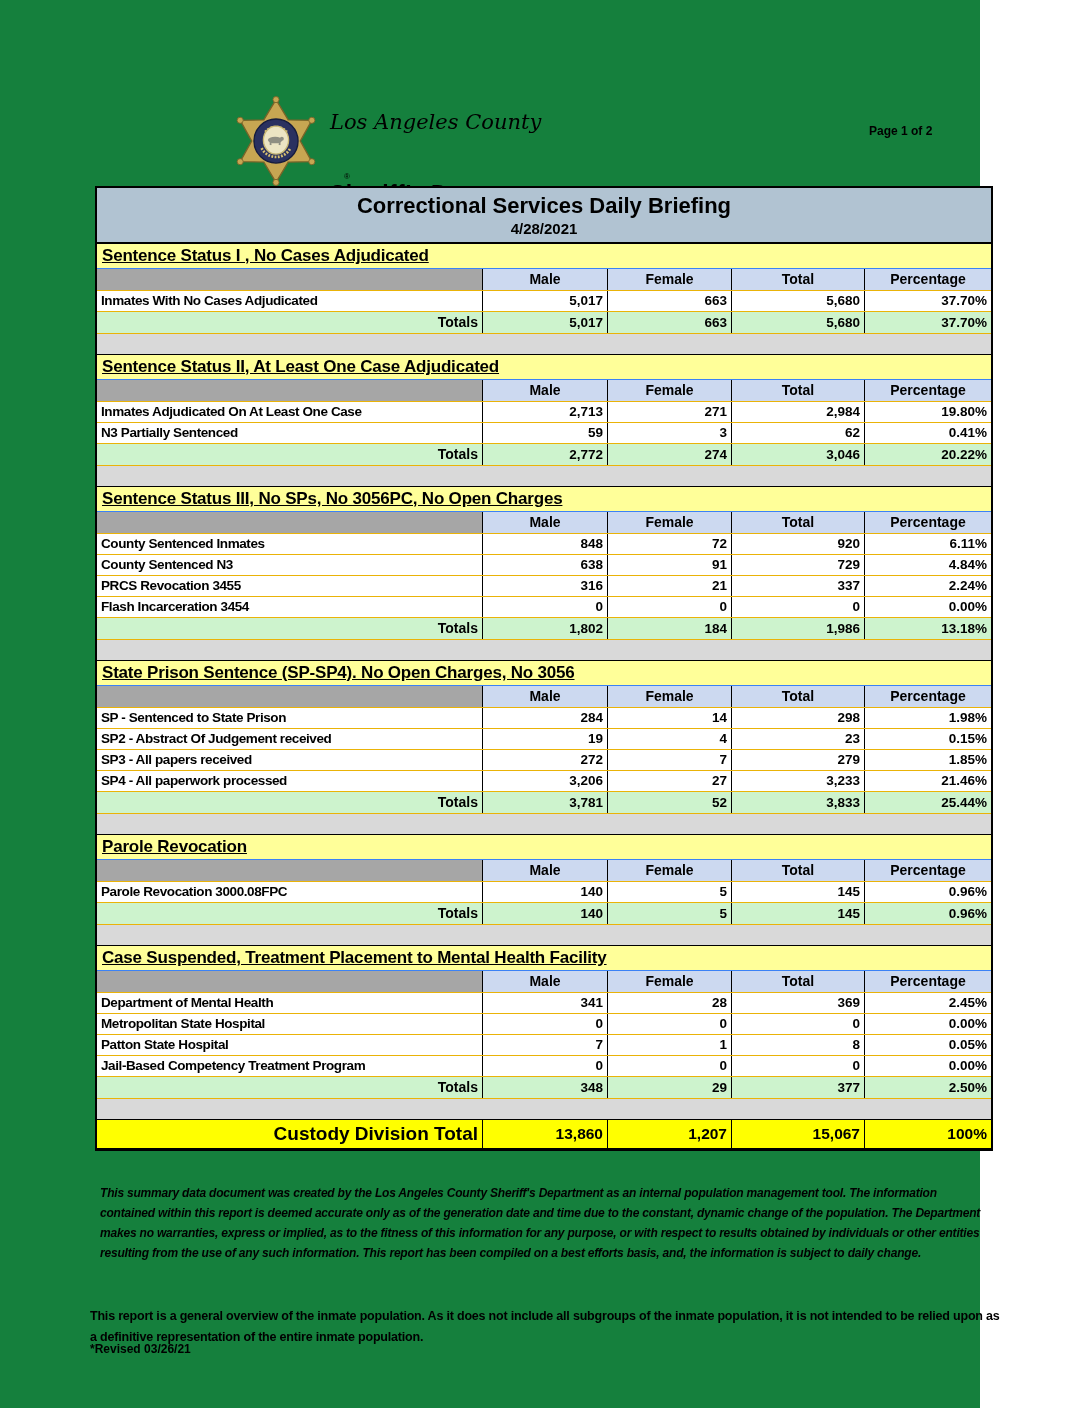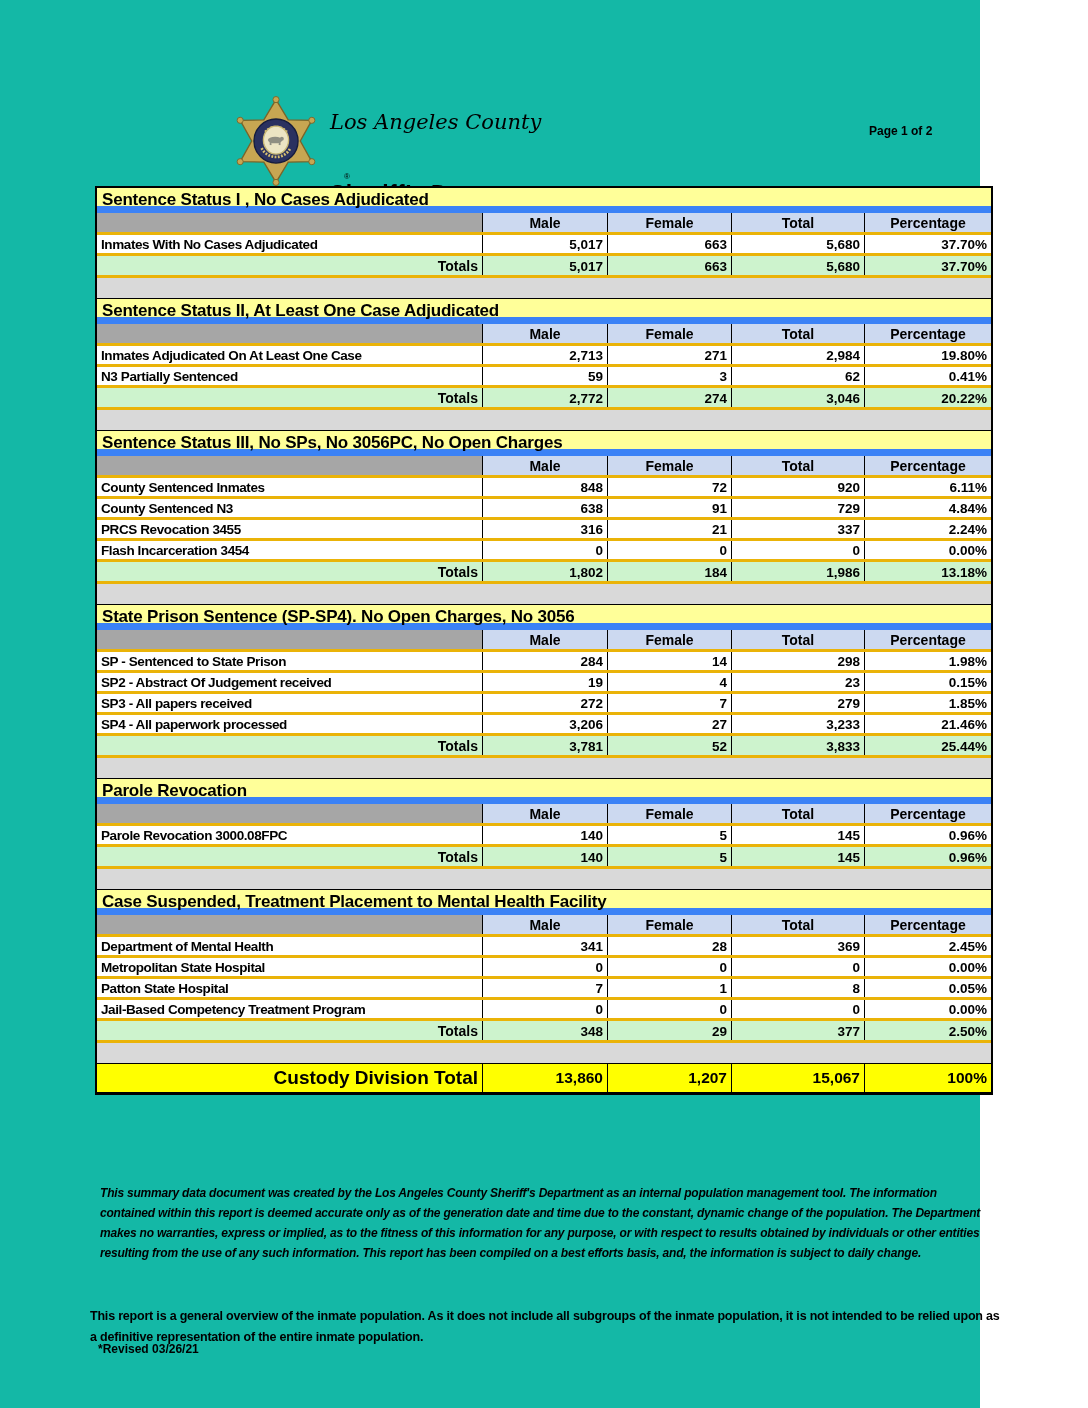--- a/index.html
+++ b/index.html
@@ -1,37 +1,37 @@
 <!DOCTYPE html>
 <html><head>
 <meta charset="utf-8">
 <style>
   * { margin:0; padding:0; box-sizing:border-box; }
   html,body { width:1088px; height:1408px; background:#fff; overflow:hidden;
               font-family:"Liberation Sans", sans-serif; color:#000; }
-  .page { position:relative; width:980px; height:1408px; background:#14b8a6; }
+  .page { position:relative; width:980px; height:1408px; background:#15803d; }
 
   
   .badge { position:absolute; left:231px; top:96px; width:90px; height:90px; }
   .logo-text { position:absolute; left:330px; top:111px; }
   .logo-line1 { font-family:"DejaVu Serif", serif; font-style:italic; font-size:21px; line-height:22px; }
   .logo-line2 { font-weight:bold; font-size:23px; letter-spacing:.3px; line-height:26px;margin-top:48px; }
   .reg-mark { position:absolute; left:344px; top:172px; font-size:8px; }
   .page-number { position:absolute; left:869px; top:124px; font-weight:bold; font-size:12px; }
 
   
   .report { position:absolute; left:95px; top:186px; width:898px;
             border:2px solid #000; border-bottom-width:3px; background:#fff; }
   .title-bar { background:#b1c3d2; border-bottom:2px solid #000; text-align:center; padding:5px 0 4px 0; }
   .title-bar .t1 { font-weight:bold; font-size:22px; line-height:26px; }
   .title-bar .t2 { font-weight:bold; font-size:15px; line-height:19px; }
 
-  .sec-title { background:#ffff99; border-bottom:7px solid #3b82f6; font-weight:bold;
-               font-size:17px; height:25px; line-height:24px; padding-left:5px; letter-spacing:-0.2px; }
-  .row { display:flex; border-bottom:3px solid #eab308; background:#fff; }
+  .sec-title { background:#ffff99; border-bottom:1px solid #3b82f6; font-weight:bold;
+               font-size:17px; height:25px; line-height:24px; padding-left:5px; letter-spacing:-0.2px;text-decoration:underline; }
+  .row { display:flex; border-bottom:1px solid #eab308; background:#fff; }
   .c { border-right:1px solid #000; overflow:hidden; white-space:nowrap; }
   .c:last-child { border-right:none; }
   .c.label { width:386px; padding:0 4px; }
   .c.m { width:125px; } .c.f { width:124px; } .c.t { width:133px; } .c.p { width:126px; }
 
   .row.colhead { height:22px; line-height:21px; }
   .row.colhead .c { background:#ccd9f0; text-align:center; font-weight:bold; font-size:14px; }
   .row.colhead .c.label { background:#a6a6a6; }
 
   .row.data { height:21px; line-height:20px; }
@@ -47,21 +47,21 @@
   .row.grand { height:28px; line-height:27px; border-bottom:none; }
   .row.grand .c { background:#ffff00; }
   .row.grand .label { text-align:right; font-weight:bold; font-size:19px; }
   .row.grand .num { font-size:15.5px; }
 
   
   .disclaimer { position:absolute; left:100px; top:1183px; width:894px;
                 font-style:italic; font-weight:bold; font-size:12px; line-height:20px; letter-spacing:-0.2px; }
   .note { position:absolute; left:90px; top:1306px; width:916px;
           font-weight:bold; font-size:12.5px; line-height:21px; letter-spacing:-0.2px; }
-  .revised { position:absolute; left:98px; top:1342px; font-weight:bold; font-size:12px; }
+  .revised { position:absolute; left:90px; top:1342px; font-weight:bold; font-size:12px; }
 </style>
 </head>
 <body>
 
 <div class="page">
 
   <svg class="badge" viewBox="0 0 100 100">
     <polygon points="50,4 63.5,26.6 89.8,27 77,50 89.8,73 63.5,73.4 50,96 36.5,73.4 10.2,73 23,50 10.2,27 36.5,26.6" fill="#c7a652" stroke="#7a6428" stroke-width="1.5"></polygon>
     <circle cx="50" cy="4" r="3.4" fill="#c7a652" stroke="#7a6428" stroke-width="1"></circle>
     <circle cx="89.8" cy="27" r="3.4" fill="#c7a652" stroke="#7a6428" stroke-width="1"></circle>
@@ -80,20 +80,24 @@
   </svg>
 
   <div class="logo-text">
     <div class="logo-line1">Los Angeles County</div>
     <div class="logo-line2">Sheriff’s Department</div>
   </div>
   <div class="reg-mark">®</div>
   <div class="page-number">Page 1 of 2</div>
 
   <div class="report">
+    <div class="title-bar">
+      <div class="t1">Correctional Services Daily Briefing</div>
+      <div class="t2">4/28/2021</div>
+    </div>
 
     <div id="sections-root">
         <div class="section">
           <div class="sec-title">Sentence Status I , No Cases Adjudicated</div>
           <div class="row colhead">
             <div class="c label"></div>
             <div class="c m">Male</div>
             <div class="c f">Female</div>
             <div class="c t">Total</div>
             <div class="c p">Percentage</div>

